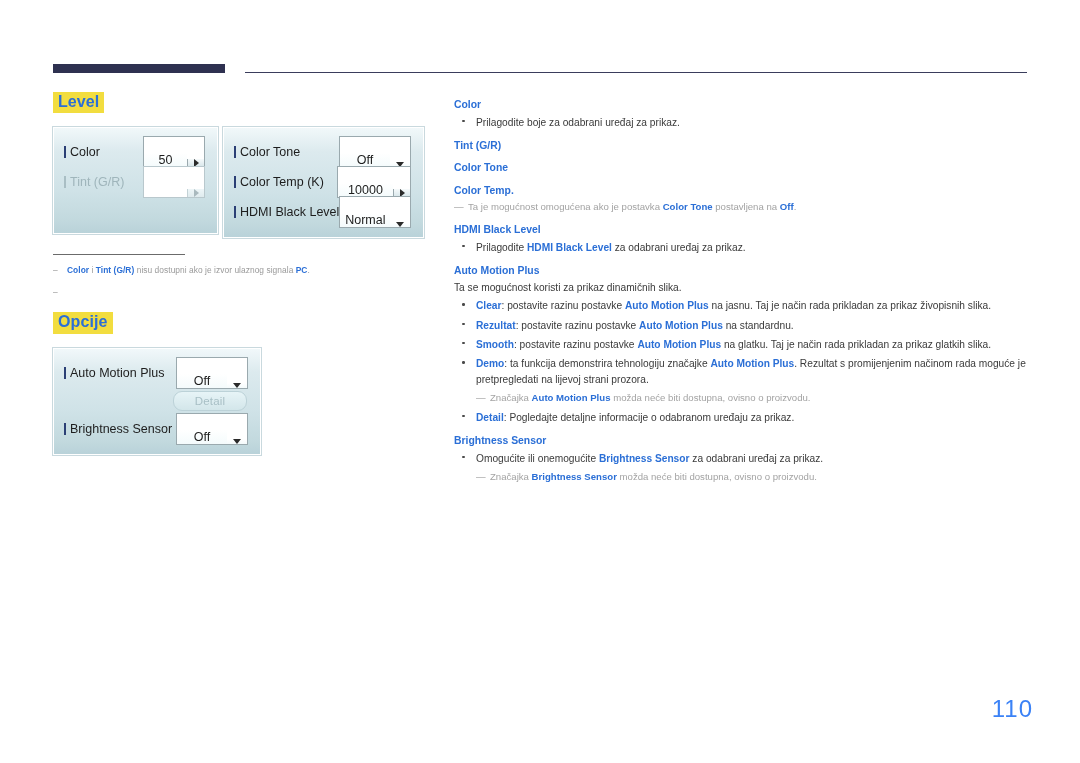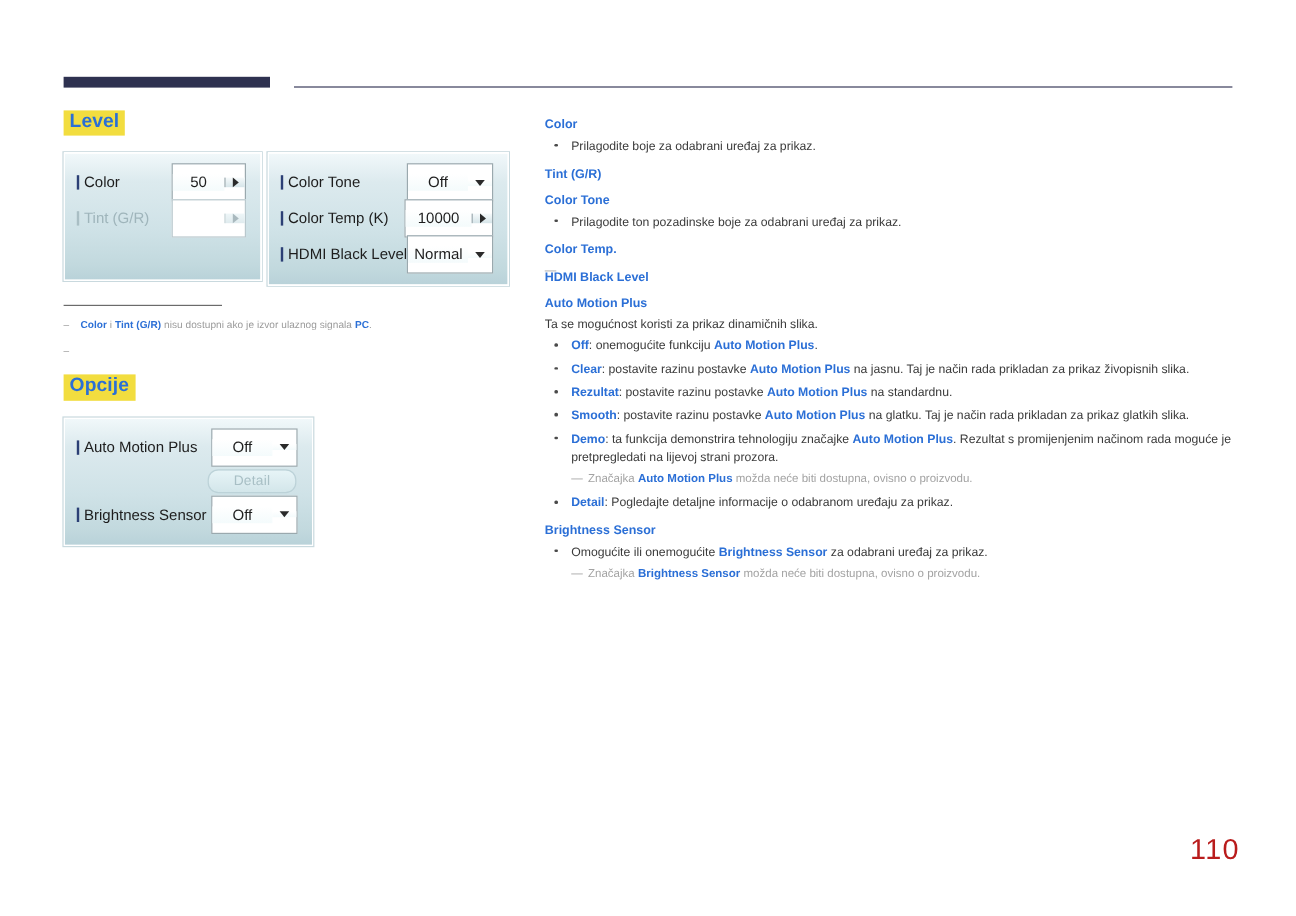--- a/index.html
+++ b/index.html
@@ -96,21 +96,21 @@
     height: 12px;
     background: #2b3f75;
     margin-right: 4px;
   }
   .osd-item.disabled .osd-label { color: #9fb5bb; }
   .osd-item.disabled .osd-label .tick { background: #a9bec4; }
 
   
   .ctl {
     display: flex;
-    align-items: center;
+    align-items: flex-end;
     height: 32px;
     border: 1px solid #9aa9ae;
     background: #ffffff;
     box-sizing: border-box;
     flex: 0 0 auto;
   }
   .ctl .val {
     flex: 1 1 auto;
     display: flex;
     align-items: center;
@@ -261,21 +261,21 @@
   .r-note .emd { left: 0; }
   .r-note.indent .emd { left: 22px; }
   .r-note b { color: #2b6fd6; font-weight: bold; }
 
   
   .page-num {
     position: absolute;
     right: 47px;
     bottom: 40px;
     font-size: 24px;
-    color: #b91c1c;
+    color: #3b82f6;
     letter-spacing: 1px;
     font-family: "Liberation Sans", sans-serif;
   }
 </style>
 </head>
 <body>
 
 <div class="header-rule">
   <div class="bar"></div>
   <div class="thin"></div>
@@ -421,27 +421,26 @@
     </div>
   </div>
 
 </div>
 
 <div class="right-col" id="right-col">
     <div class="r-head">Color</div>
     <div class="r-bullet"><span class="dot"></span><span>Prilagodite boje za odabrani uređaj za prikaz.</span></div>
     <div class="r-head sp">Tint (G/R)</div>
     <div class="r-head sp">Color Tone</div>
-    <div class="r-bullet"><span class="dot"></span><span>Prilagodite ton pozadinske boje za odabrani uređaj za prikaz.</span></div>
     <div class="r-head sp">Color Temp.</div>
-    <div class="r-note"><span class="emd">—</span></div>
+    <div class="r-note"><span class="emd">—</span><span>Ta je mogućnost omogućena ako je postavka <b>Color Tone</b> postavljena na <b>Off</b>.</span></div>
     <div class="r-head sp">HDMI Black Level</div>
+    <div class="r-bullet"><span class="dot"></span><span>Prilagodite <b>HDMI Black Level</b> za odabrani uređaj za prikaz.</span></div>
     <div class="r-head sp">Auto Motion Plus</div>
     <div class="r-plain">Ta se mogućnost koristi za prikaz dinamičnih slika.</div>
-    <div class="r-bullet"><span class="dot"></span><span><b>Off</b>: onemogućite funkciju <b>Auto Motion Plus</b>.</span></div>
     <div class="r-bullet"><span class="dot"></span><span><b>Clear</b>: postavite razinu postavke <b>Auto Motion Plus</b> na jasnu. Taj je način rada prikladan za prikaz živopisnih slika.</span></div>
     <div class="r-bullet"><span class="dot"></span><span><b>Rezultat</b>: postavite razinu postavke <b>Auto Motion Plus</b> na standardnu.</span></div>
     <div class="r-bullet"><span class="dot"></span><span><b>Smooth</b>: postavite razinu postavke <b>Auto Motion Plus</b> na glatku. Taj je način rada prikladan za prikaz glatkih slika.</span></div>
     <div class="r-bullet"><span class="dot"></span><span><b>Demo</b>: ta funkcija demonstrira tehnologiju značajke <b>Auto Motion Plus</b>. Rezultat s promijenjenim načinom rada moguće je pretpregledati na lijevoj strani prozora.</span></div>
     <div class="r-note indent"><span class="emd">—</span><span>Značajka <b>Auto Motion Plus</b> možda neće biti dostupna, ovisno o proizvodu.</span></div>
     <div class="r-bullet"><span class="dot"></span><span><b>Detail</b>: Pogledajte detaljne informacije o odabranom uređaju za prikaz.</span></div>
     <div class="r-head sp">Brightness Sensor</div>
     <div class="r-bullet"><span class="dot"></span><span>Omogućite ili onemogućite <b>Brightness Sensor</b> za odabrani uređaj za prikaz.</span></div>
     <div class="r-note indent"><span class="emd">—</span><span>Značajka <b>Brightness Sensor</b> možda neće biti dostupna, ovisno o proizvodu.</span></div>
   </div>

